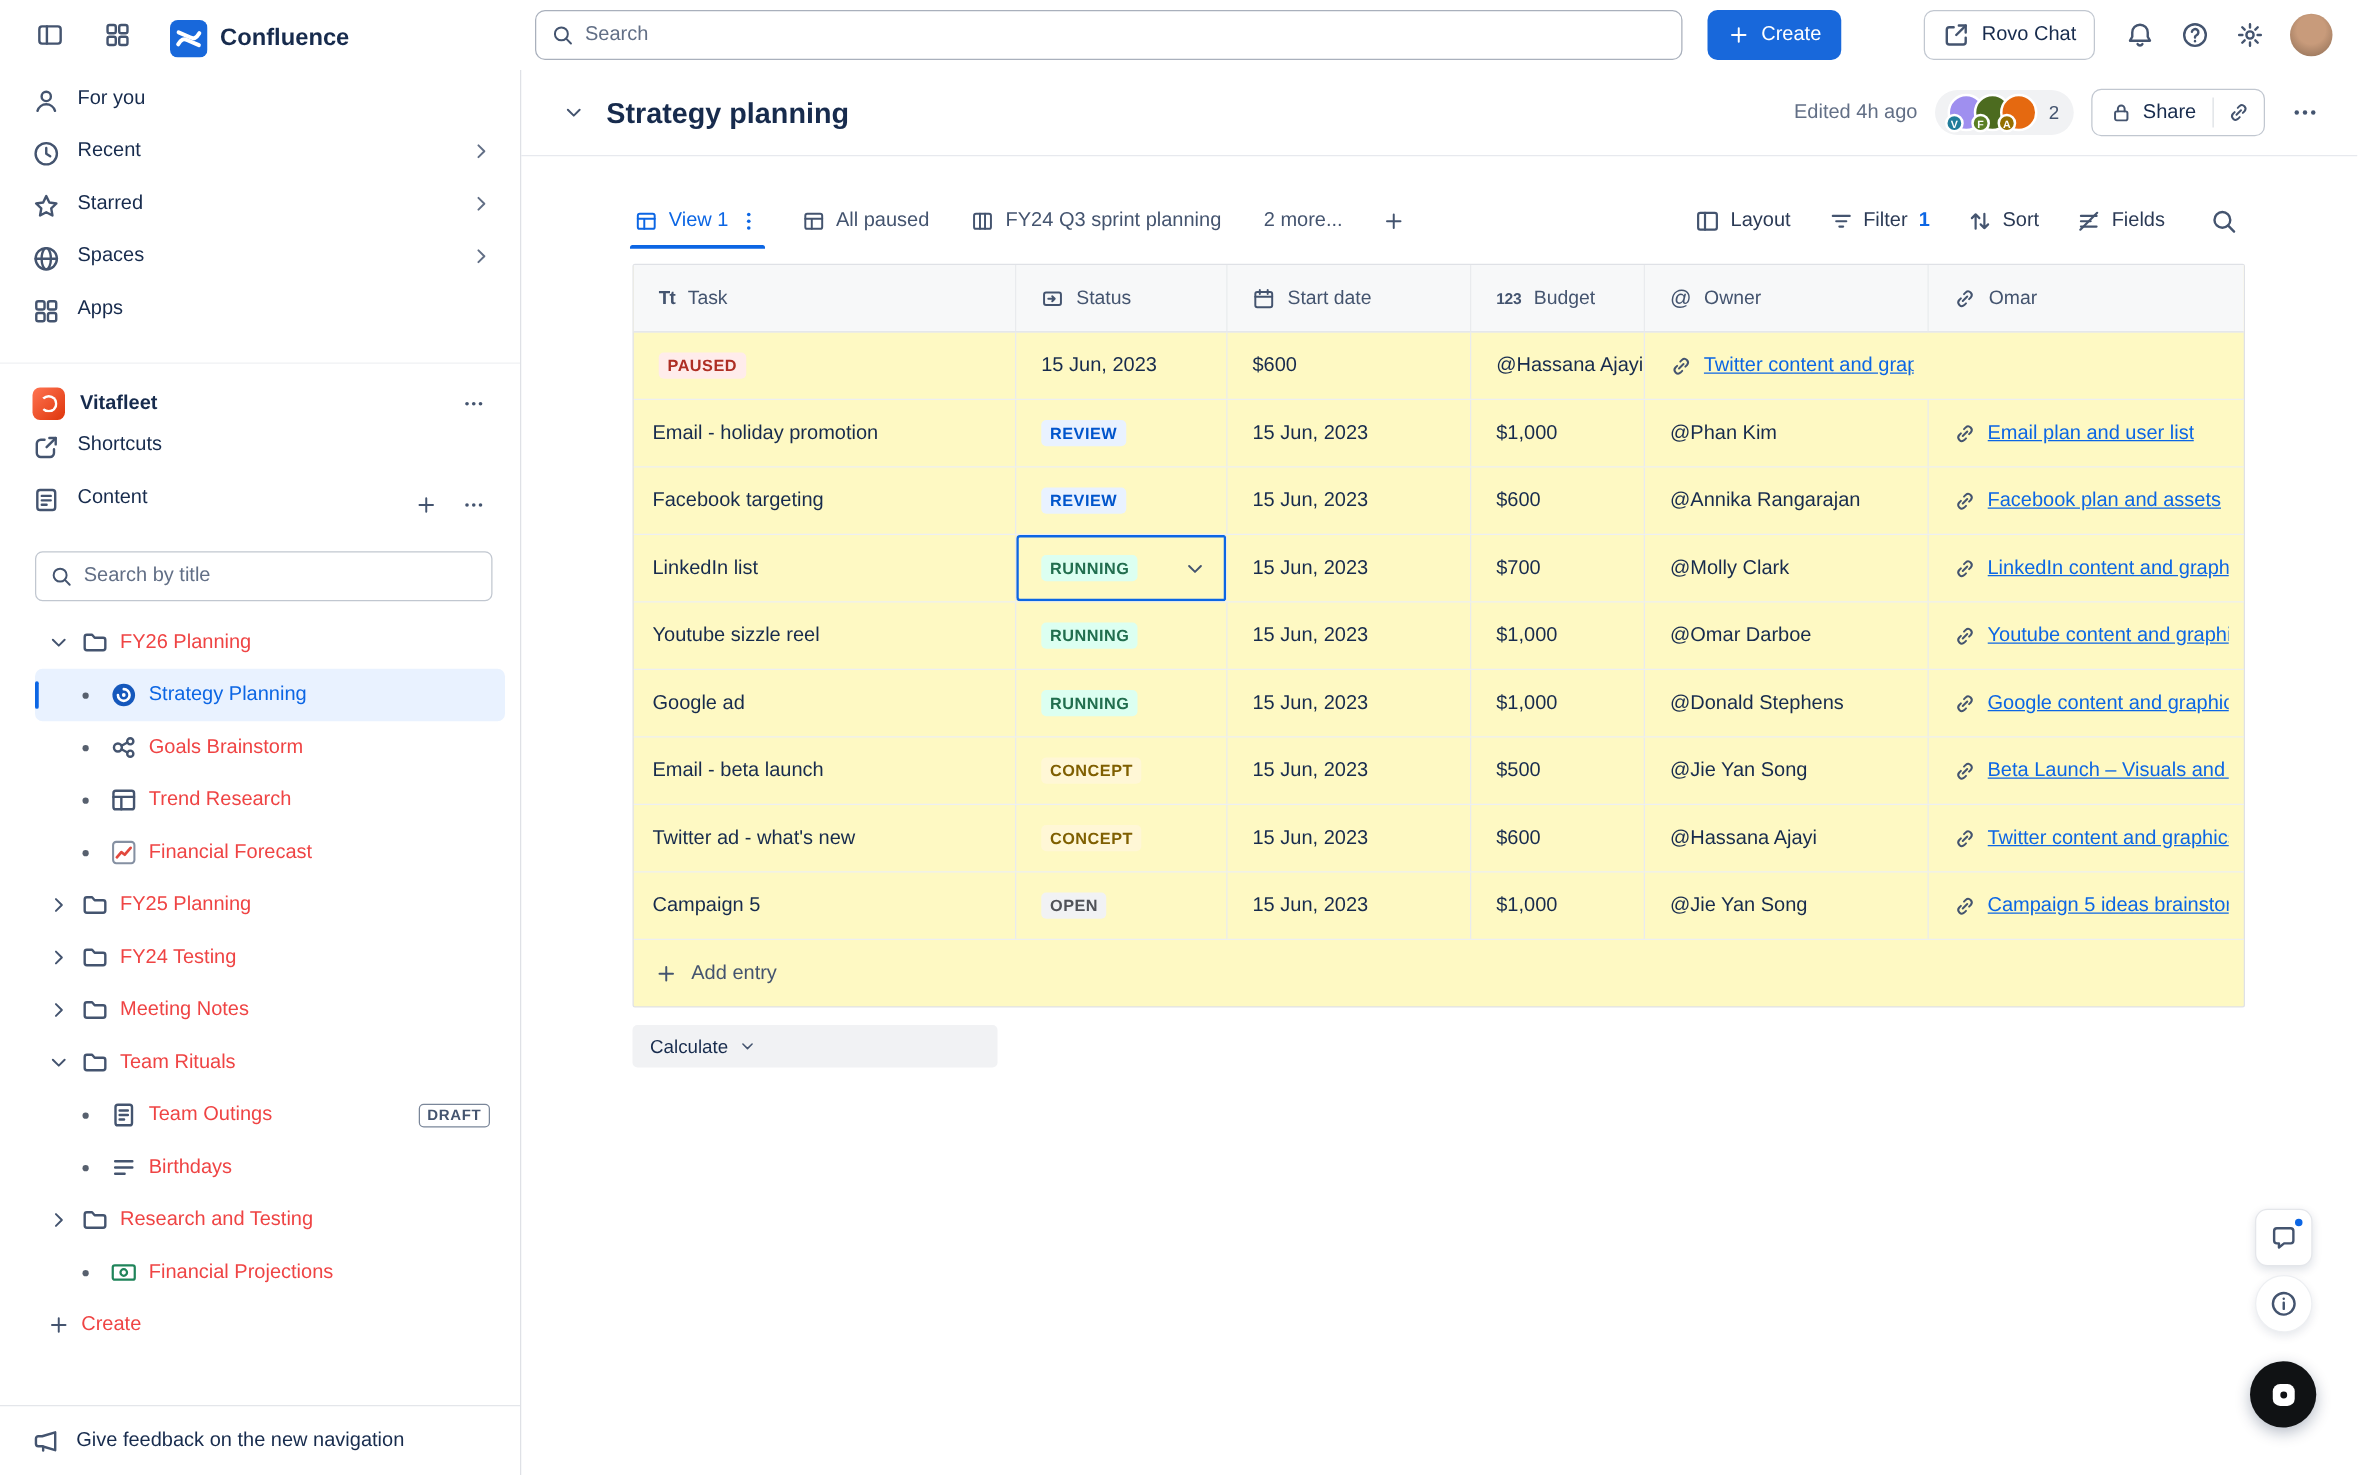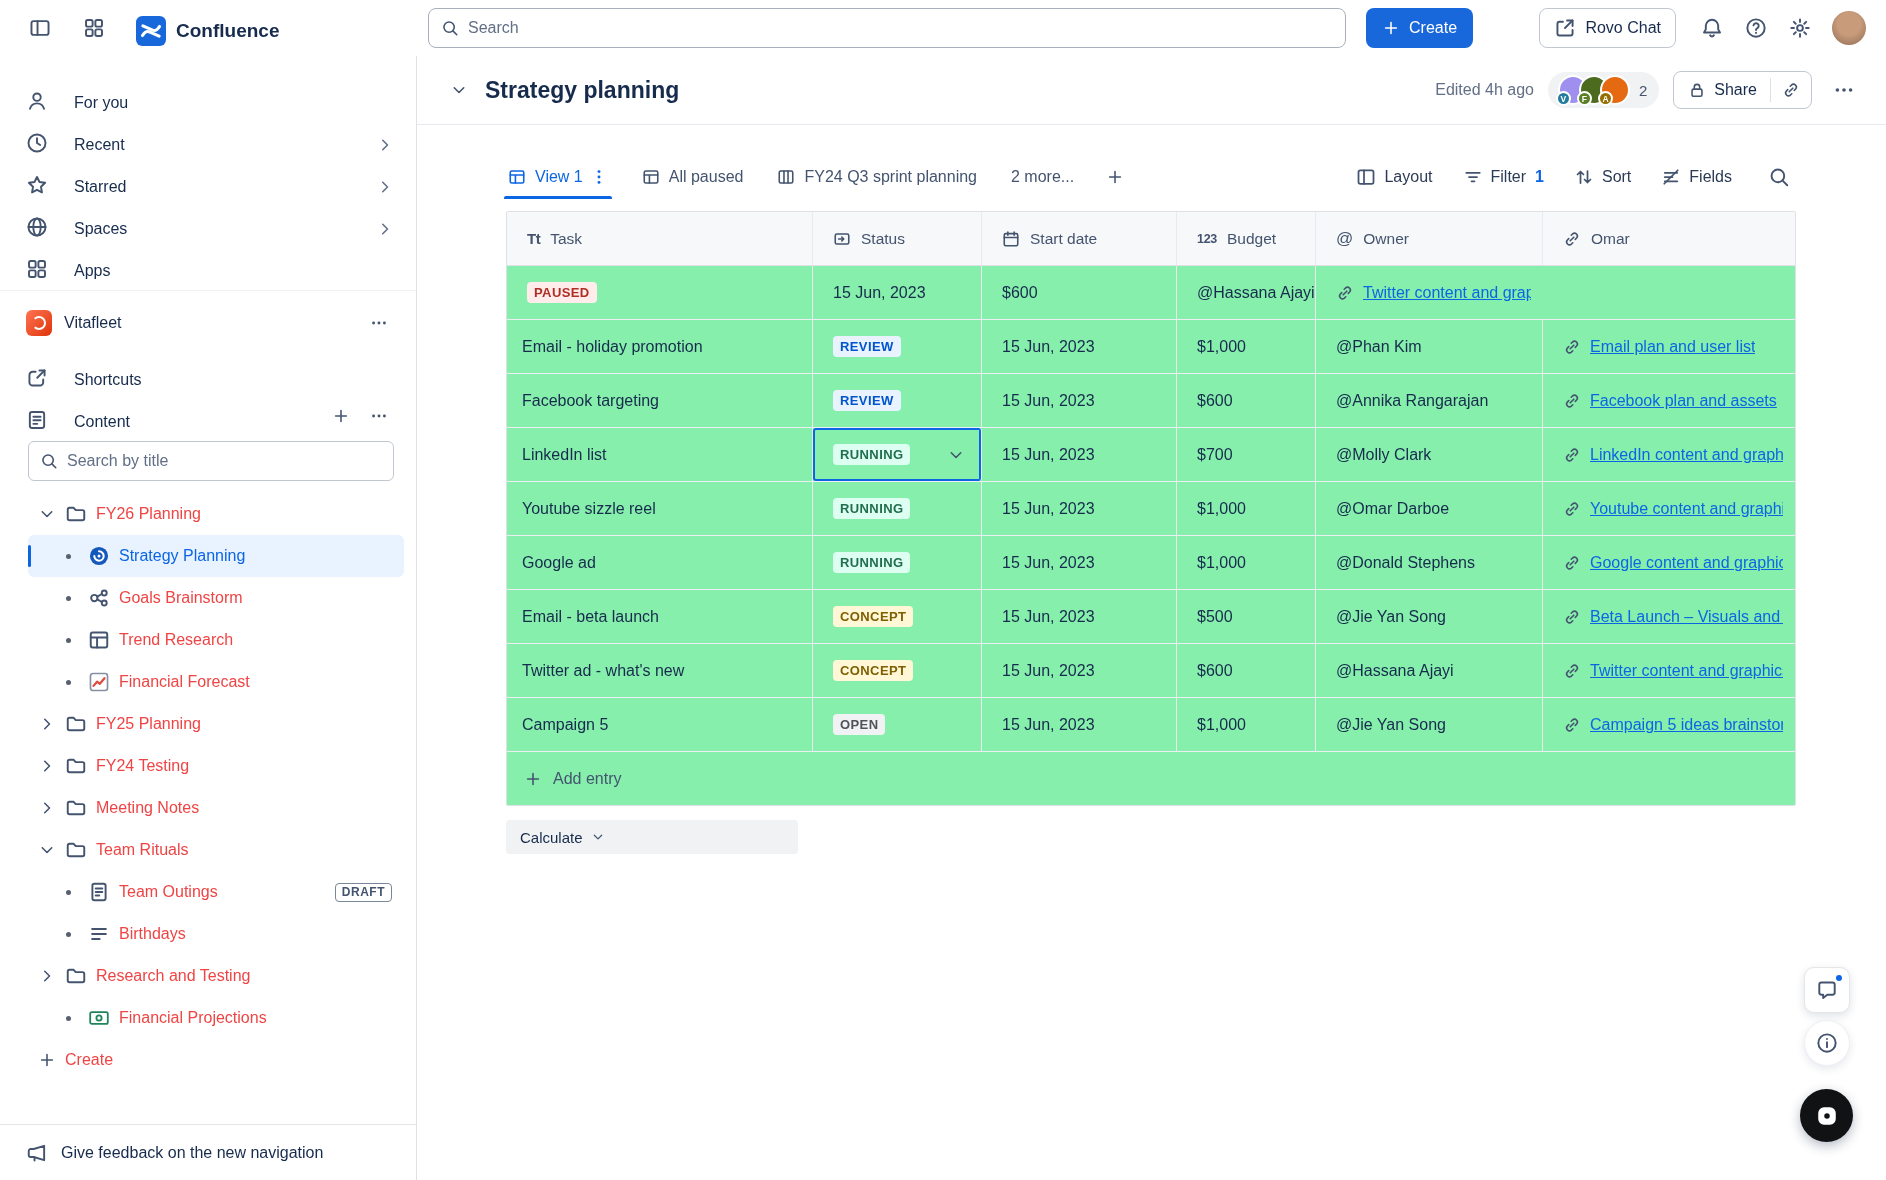--- a/index.html
+++ b/index.html
@@ -25,28 +25,28 @@
   .create-btn{height:40px;background:#1868DB;color:#fff;border-radius:8px;display:flex;align-items:center;gap:9px;padding:0 16px;font-weight:500;margin-left:12px}
   .create-btn .ic{color:#fff;width:18px;height:18px}
   .tb-spacer{flex:1}
   .rovo-btn{height:40px;border:1px solid #C1C7D0;border-radius:8px;display:flex;align-items:center;gap:9px;padding:0 14px;font-weight:500;margin-right:10px}
   .tb-avatar{width:34px;height:34px;border-radius:50%;background:radial-gradient(circle at 50% 38%,#C89B7B 0 42%,#8A6A52 100%);margin-left:6px;border:none}
 
   
   .shell{display:flex;height:1124px}
   .sidebar{width:417px;flex:none;border-right:1px solid #DFE1E6;display:flex;flex-direction:column;background:#fff}
   .sb-scroll{flex:1;overflow:hidden;padding-top:14px}
-  .snav-item{height:42px;display:flex;align-items:flex-end;gap:26px;padding:0 22px 0 26px;font-size:16px;border-radius:6px}
+  .snav-item{height:42px;display:flex;align-items:flex-start;gap:14px;padding:0 22px 0 26px;font-size:16px;border-radius:6px}
   .snav-label{flex:0 0 auto}
   .chev-end{margin-left:auto;color:#626F86}
   .sb-div{border-top:1px solid #EFF1F3;margin:10px 0 8px}
   .space-row{height:48px;display:flex;align-items:center;gap:12px;padding:0 22px 0 26px}
   .space-logo{width:26px;height:26px;border-radius:6px;background:linear-gradient(135deg,#FF7452,#DE350B);position:relative;flex:none}
   .space-logo::after{content:"";position:absolute;inset:6px;border:2.5px solid #fff;border-left-color:transparent;border-radius:50%}
-  .space-name{font-weight:400}
+  .space-name{font-weight:700}
   .row-actions{margin-left:auto;display:flex;gap:8px;align-items:center}
   .row-action-btn{width:30px;height:30px;display:flex;align-items:center;justify-content:center;border-radius:6px}
   .sb-search{margin:10px 22px 12px 28px;height:40px;border:1px solid #C1C7D0;border-radius:6px;display:flex;align-items:center;gap:9px;padding:0 11px;background:#fff}
   .sb-search input{border:none;outline:none;flex:1;color:#172B4D;background:transparent;min-width:0}
   .sb-search input::placeholder{color:#626F86}
   .tree-item{height:42px;display:flex;align-items:center;gap:9px;margin:0 12px 0 28px;border-radius:6px;position:relative;padding-left:10px}
   .tree-item.lvl1{padding-left:36px}
   .tree-label{font-size:16px;color:#ef4444;white-space:nowrap}
   .tree-item.selected{background:#E9F2FF}
   .tree-item.selected::before{content:"";position:absolute;left:0;top:10px;bottom:10px;width:3px;border-radius:2px;background:#0C66E4}
@@ -83,21 +83,21 @@
   .tab.active::after{content:"";position:absolute;left:-2px;right:-2px;bottom:0;height:3px;background:#0C66E4;border-radius:2px 2px 0 0}
   .tab-menu{margin-left:-2px}
   .add-view-btn{width:30px;height:30px;border-radius:6px;display:flex;align-items:center;justify-content:center;margin-left:-6px}
   .view-toolbar{margin-left:auto;display:flex;align-items:center;gap:30px}
   .vt-btn{display:flex;align-items:center;gap:8px;color:#2B3A55;font-weight:500}
   .vt-btn .ic{width:20px;height:20px}
   .filter-count{color:#0C66E4;font-weight:600;margin-left:1px}
   .vt-search{width:34px;height:34px;display:flex;align-items:center;justify-content:center;border-radius:6px}
 
   
-  .tbl{width:1290px;margin-top:12px;border:1px solid #DFE1E6;border-radius:2px;background:#86efac}
+  .tbl{width:1290px;margin-top:12px;border:1px solid #DFE1E6;border-radius:2px;background:#fef9c3}
   .trow{display:grid;grid-template-columns:306px 169px 195px 139px 227px 1fr;border-bottom:1px solid #EDEFF2}
   .thead{background:#F7F8F9;border-bottom:1px solid #DFE1E6}
   .tcell{height:53px;display:flex;align-items:center;padding:0 12px 0 20px;border-right:1px solid #E9EBEE;min-width:0;overflow:hidden;white-space:nowrap}
   .tcell:last-child{border-right:none}
   .hcell{gap:10px;color:#44546F;font-size:15.5px}
   .task-cell{padding-left:15px}
   .type-glyph{color:#44546F;flex:none}
   .tt{font-size:15px;font-weight:600;letter-spacing:-.5px}
   .num123{font-size:12.5px;font-weight:700;letter-spacing:-.3px}
   .at-glyph{font-size:17px;font-weight:500}

